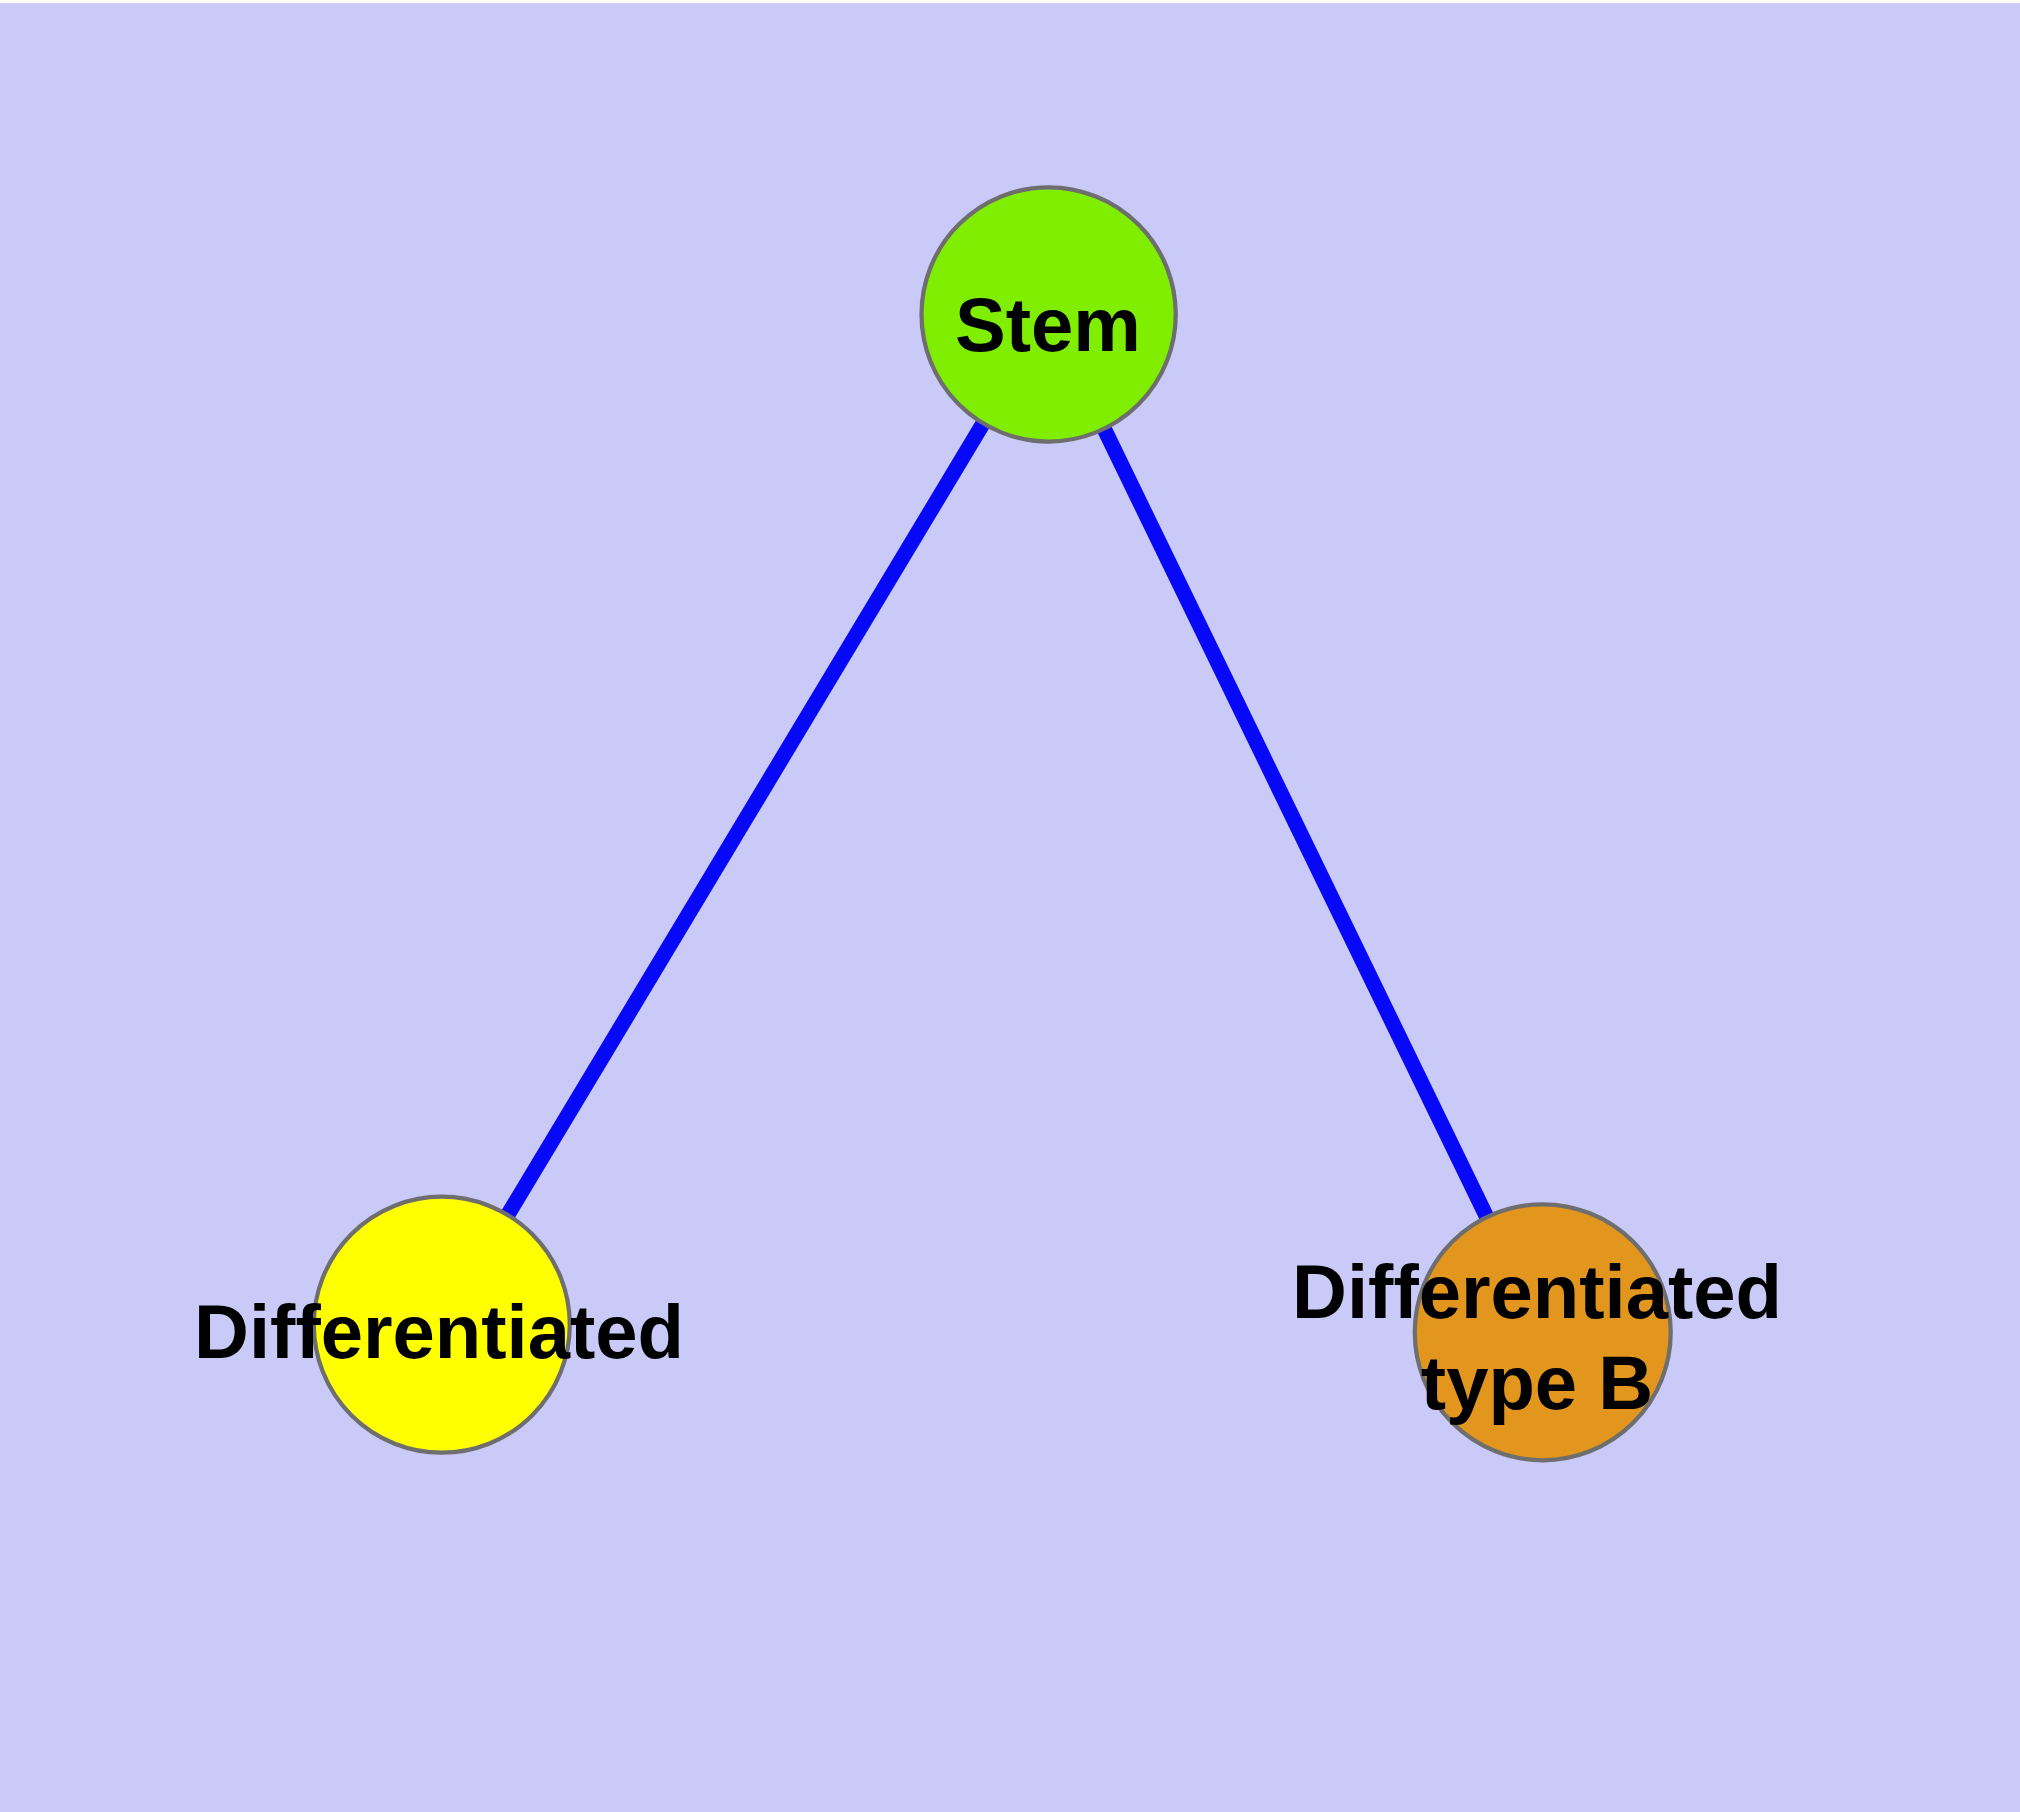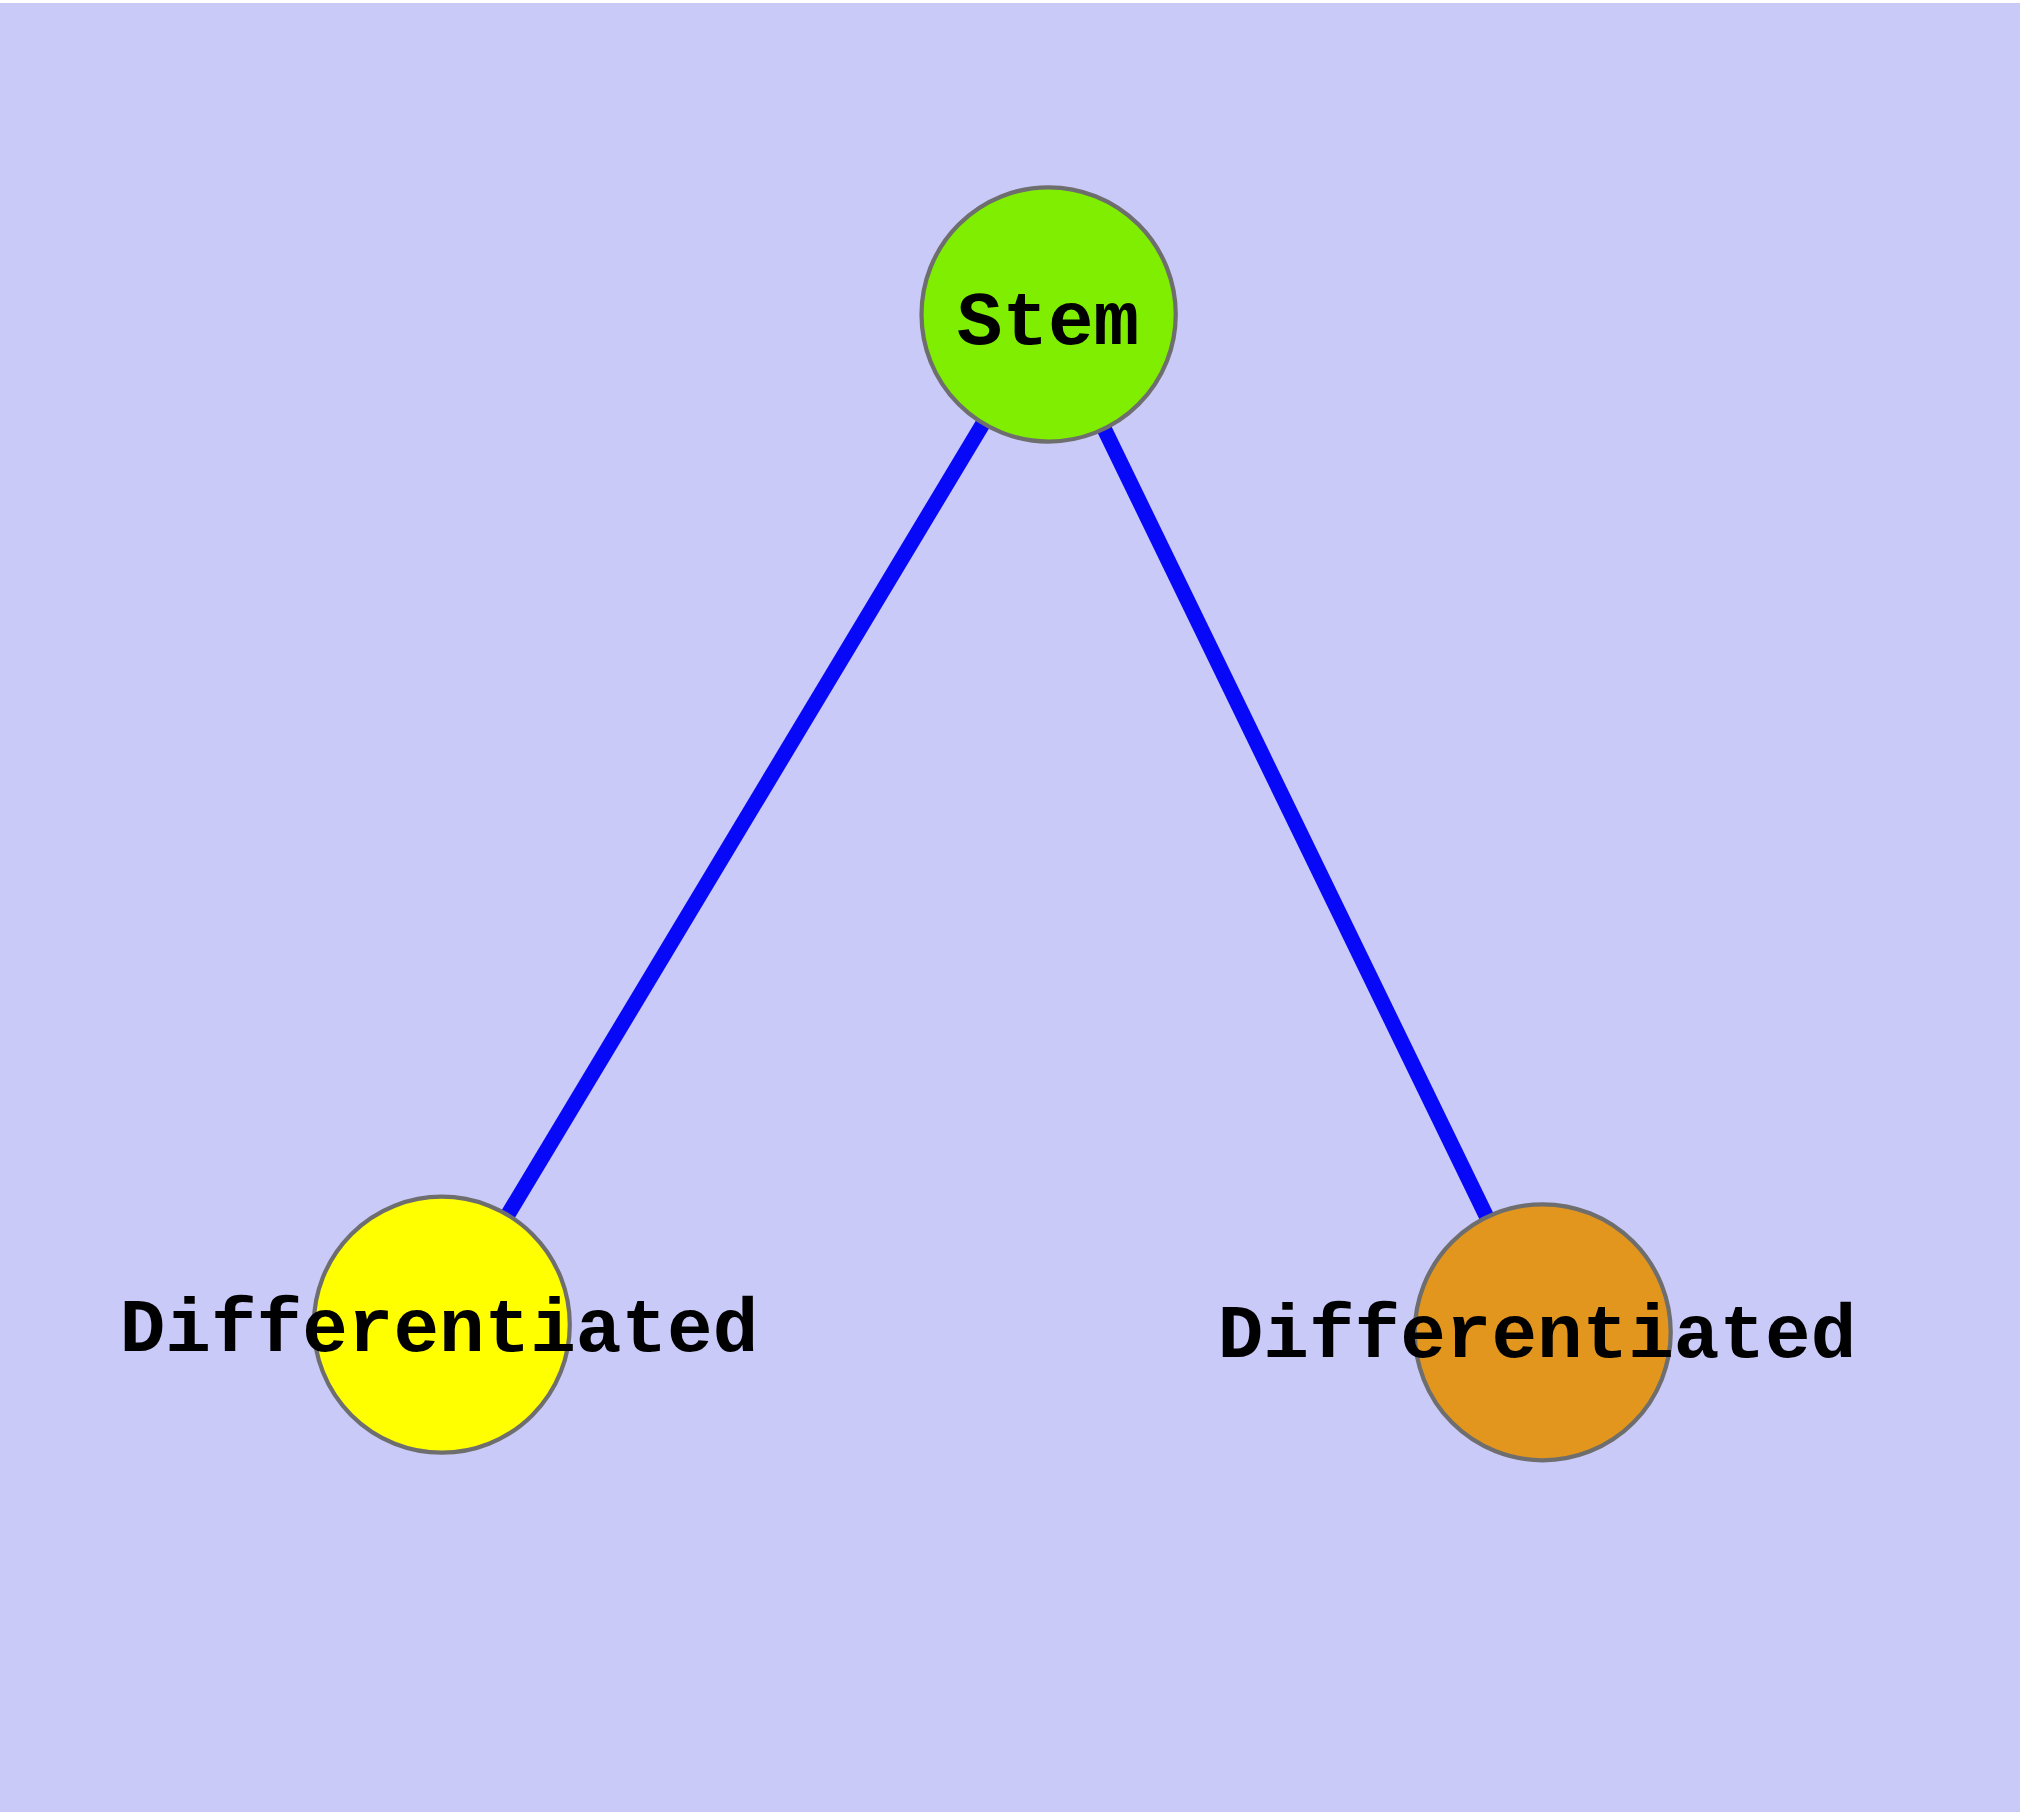--- a/index.html
+++ b/index.html
@@ -8,21 +8,21 @@
     background: #ffffff;
     width: 2021px;
     height: 1812px;
     overflow: hidden;
   }
   .page {
     position: relative;
     width: 1854px;
     height: 1812px;
     background: #bef264;
-    font-family: Liberation Mono, monospace;
+    font-family: Liberation Sans, sans-serif;
   }
   .canvas-bg {
     position: absolute;
     left: 0;
     top: 2.5px;
     width: 2021px;
     height: 1810px;
   }
   .top-strip {
     position: absolute;
@@ -68,15 +68,16 @@
   <div class="node-label" id="label-0" style="left: 1048px; top: 324px; color: rgb(0, 0, 0);">
     <div>Stem</div>
   </div>
 
   <div class="node-label" id="label-1" style="left: 439px; top: 1331px; color: rgb(0, 0, 0);">
     <div>Differentiated</div>
   </div>
 
   <div class="node-label" id="label-2" style="left: 1537px; top: 1337px; color: rgb(0, 0, 0);">
     <div>Differentiated</div>
+    <div>type B</div>
   </div>
 </div>
 
 
 </body></html>

